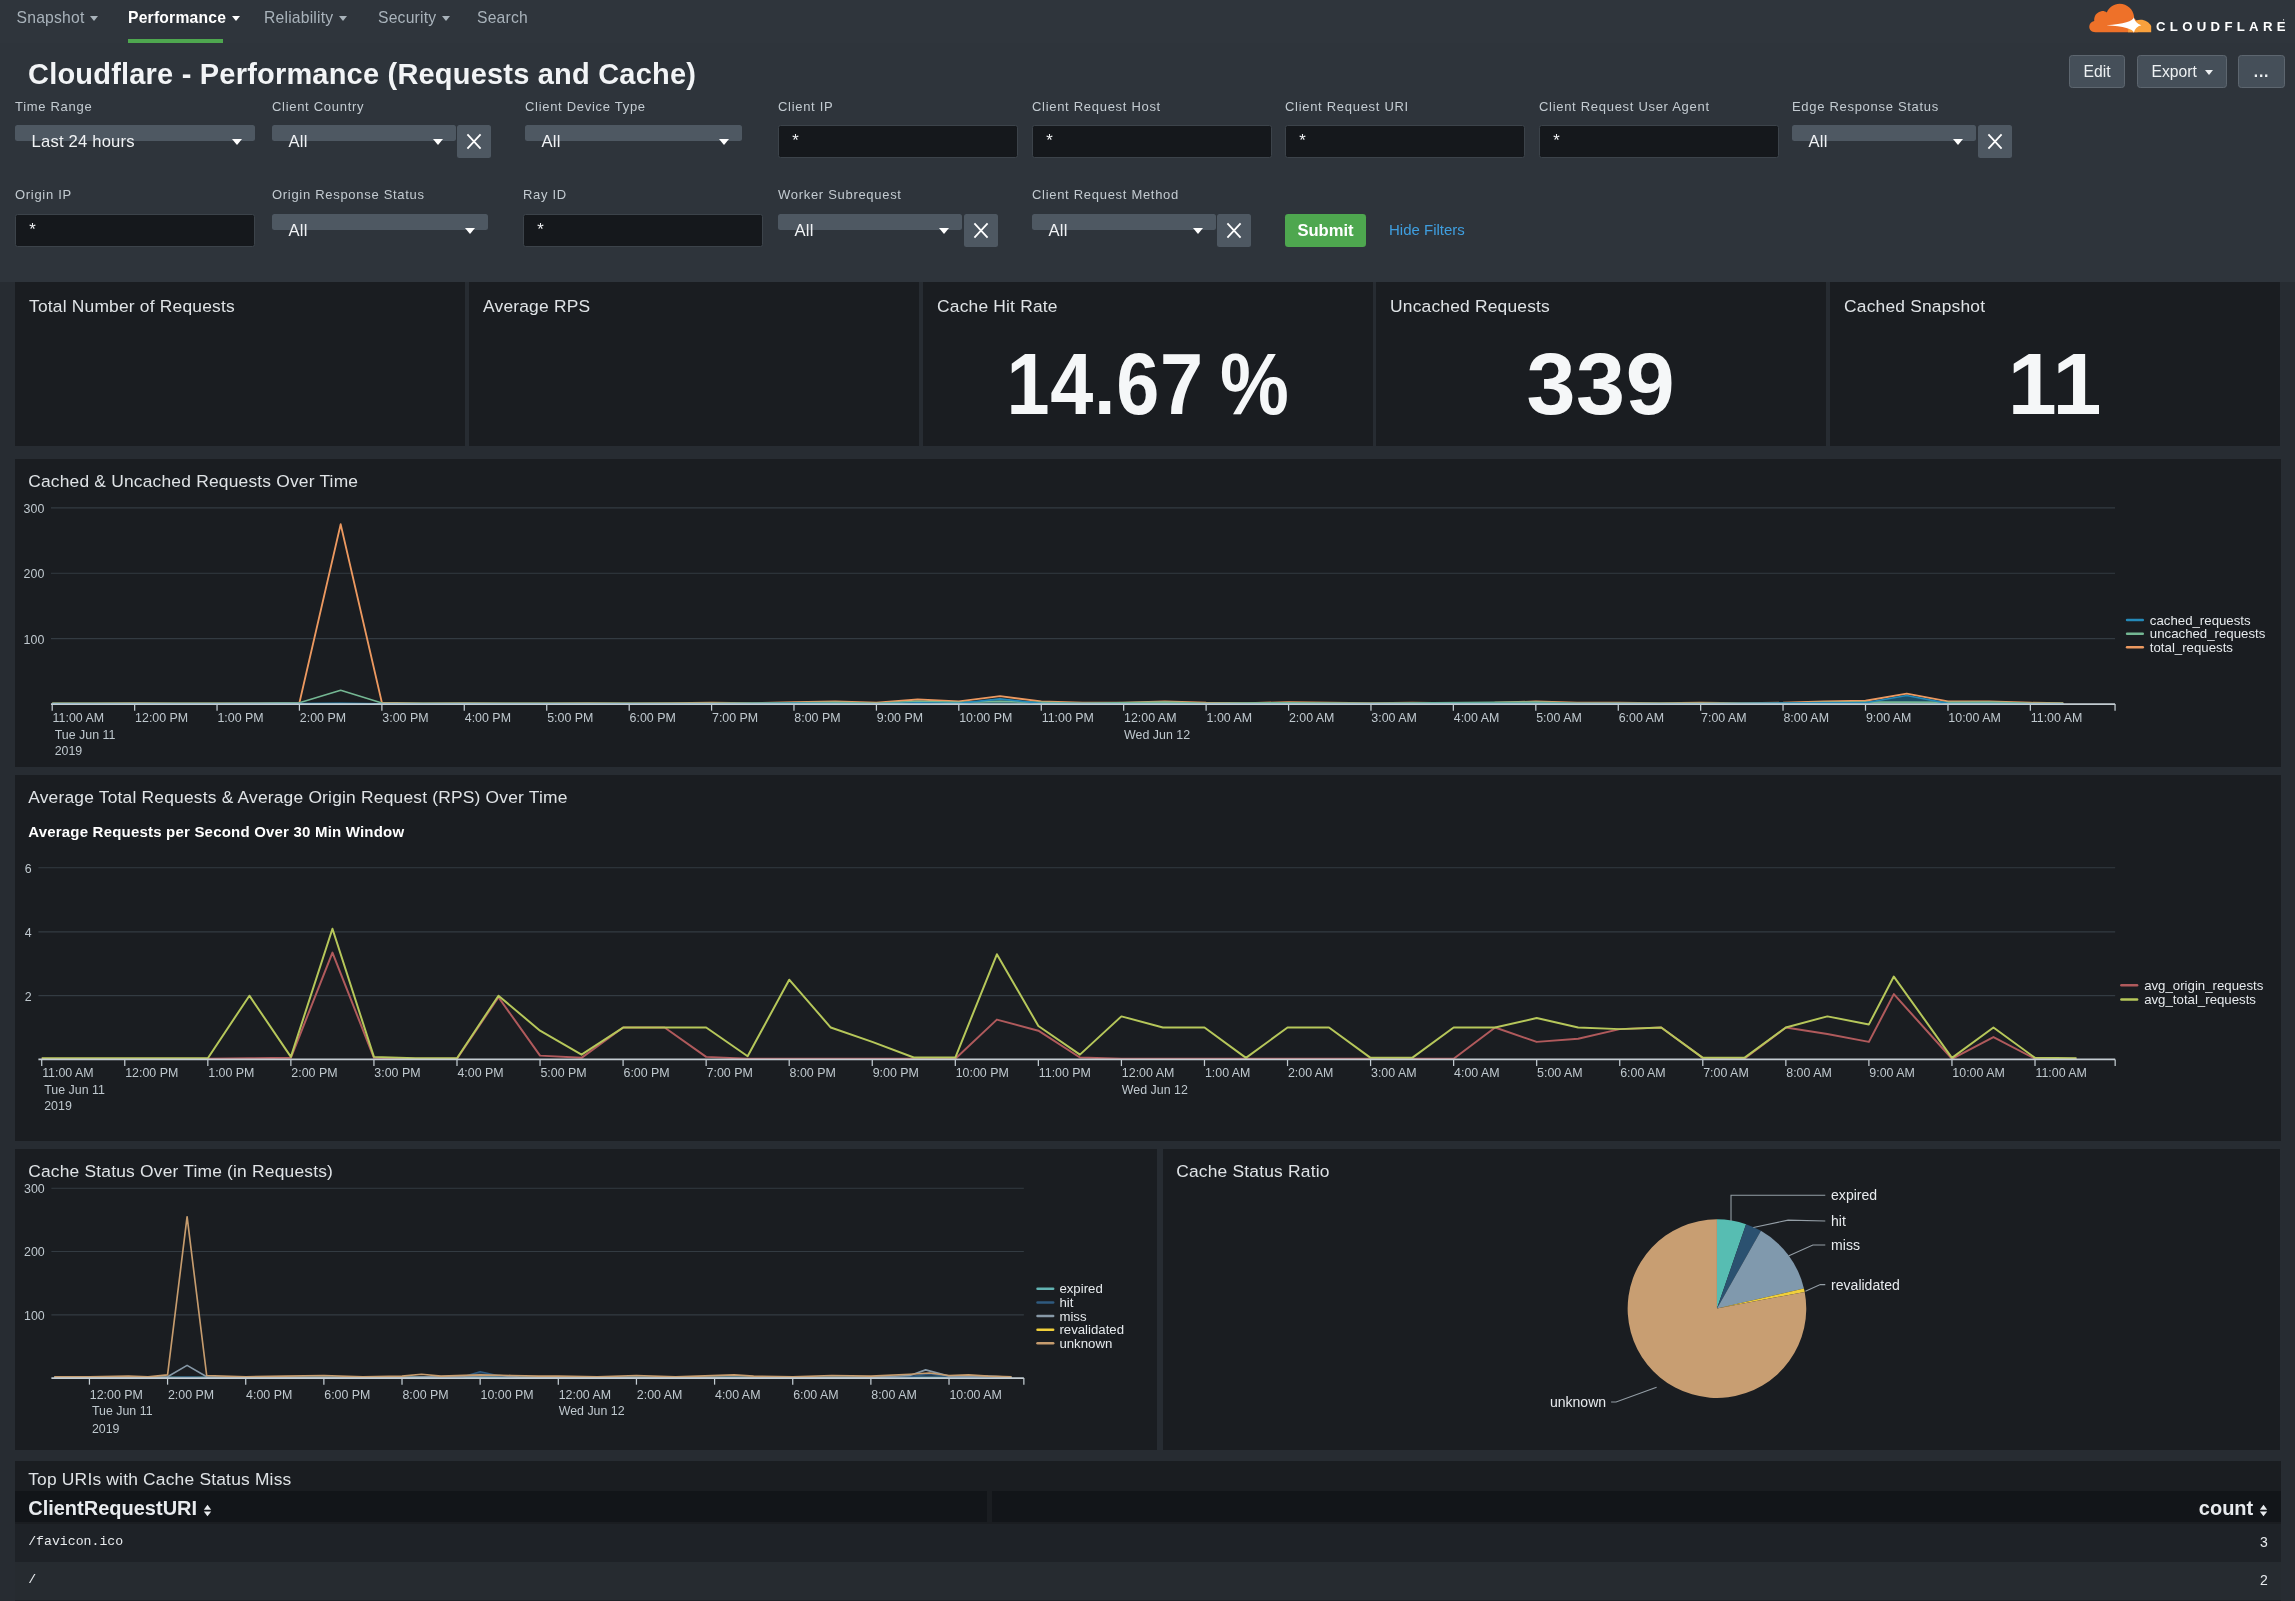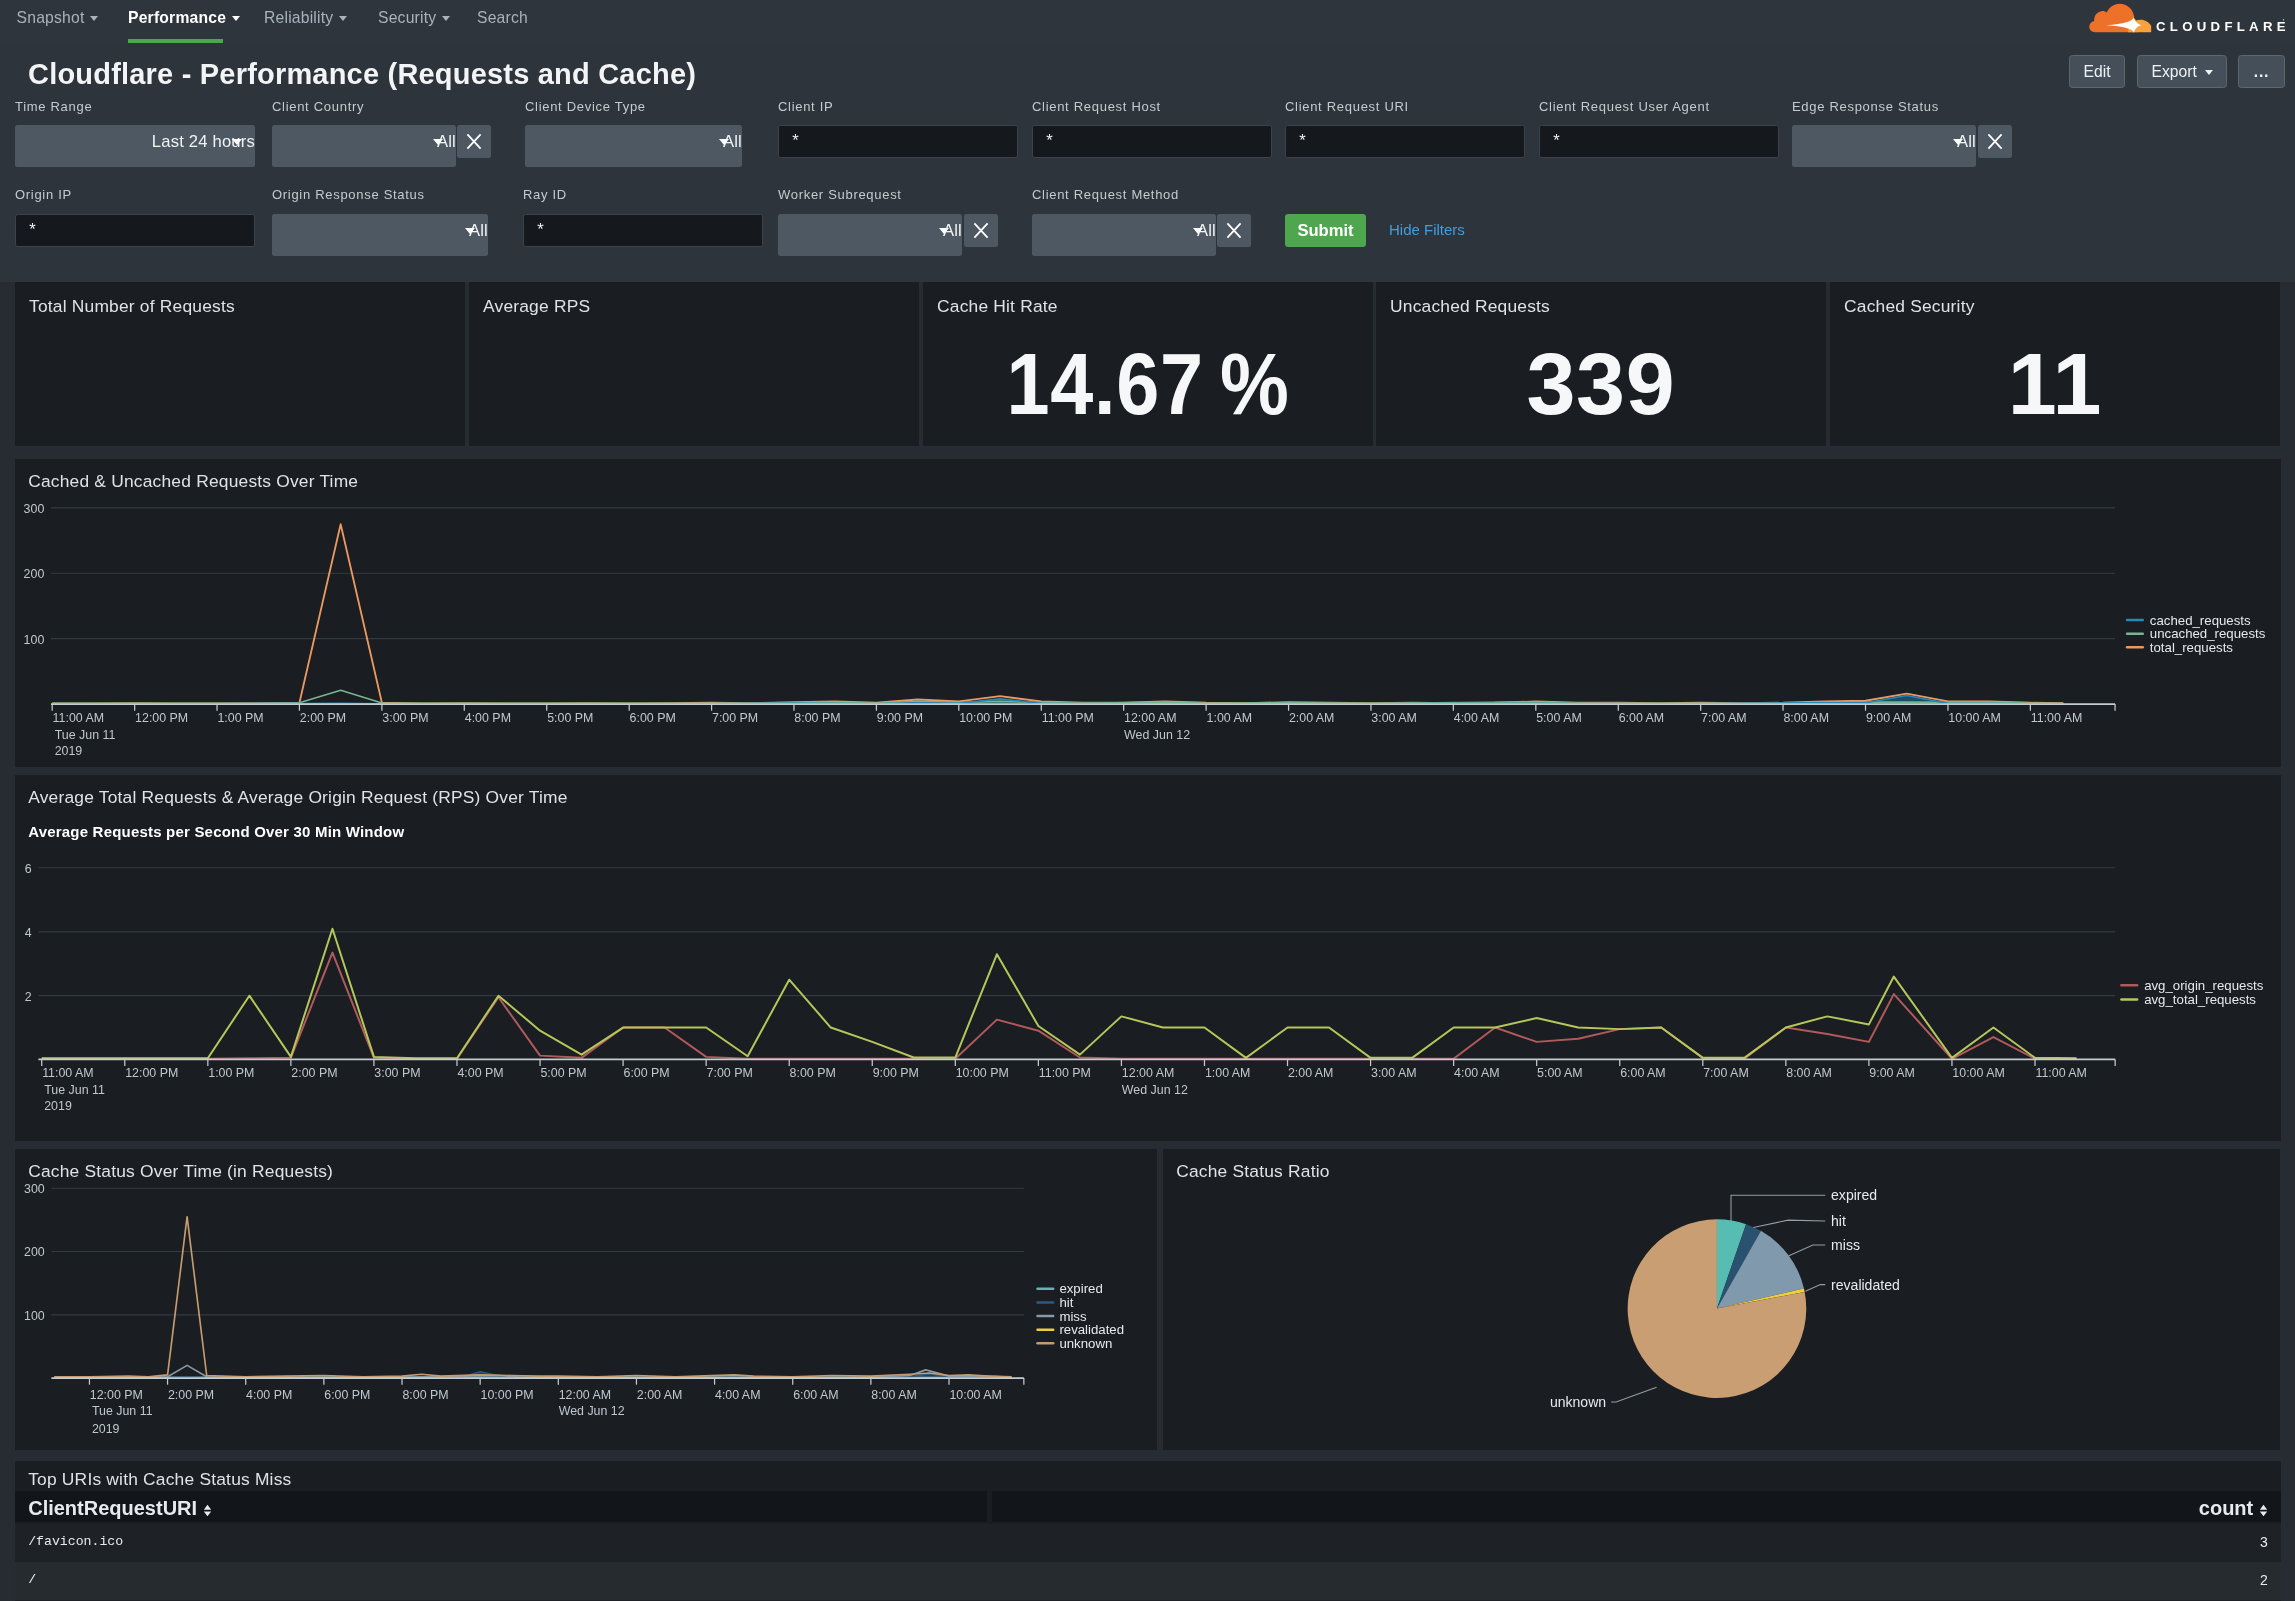--- a/index.html
+++ b/index.html
@@ -8,21 +8,21 @@
 .nav { position:absolute; left:0; top:0; width:2295px; height:43px; background:#2f353c; }
 .navitem { position:absolute; top:0; height:36px; line-height:36px; font-size:15.7px; color:#a9b3bb; letter-spacing:0.2px; }
 .navitem b { color:#fff; font-weight:700; }
 .ncaret { display:inline-block; width:0; height:0; border-left:4.1px solid transparent; border-right:4.1px solid transparent; border-top:5px solid #a9b3bb; margin-left:5.8px; vertical-align:1.7px; }
 .ncaret.w { border-top-color:#fff; }
 .underline { position:absolute; left:128px; top:39px; width:95px; height:4.1px; background:#4ea74f; }
 .hdr { position:absolute; left:0; top:43px; width:2295px; height:239px; background:#2e343b; }
 .title { position:absolute; left:28px; top:58px; font-size:29px; font-weight:700; color:#f2f4f6; letter-spacing:0.2px; }
 .topbtn { position:absolute; top:55px; height:33px; background:#454f59; border:0.8px solid #5d666f; border-radius:3.3px; color:#eef1f3; font-size:15.7px; line-height:31px; text-align:center; }
 .flabel { position:absolute; font-size:13px; color:#c3cbd1; letter-spacing:0.7px; }
-.sel { position:absolute; height:42px; background:#4e5862; border-radius:2.5px; color:#f0f2f4; font-size:16.6px; line-height:33px; padding-left:16.6px; letter-spacing:0.2px;text-align:right; }
+.sel { position:absolute; height:16px; background:#4e5862; border-radius:2.5px; color:#f0f2f4; font-size:16.6px; line-height:33px; padding-left:16.6px; letter-spacing:0.2px; }
 .sel .car { position:absolute; right:13.2px; top:14px; width:0; height:0; border-left:5.4px solid transparent; border-right:5.4px solid transparent; border-top:6.2px solid #fff; }
 .xbtn { position:absolute; width:34px; height:33px; background:#4e5862; border-radius:2.5px; }
 .inp { position:absolute; height:33px; width:240px; background:#15181c; border:0.8px solid #3c434a; border-radius:2.5px; color:#f0f2f4; font-size:16.6px; line-height:30px; padding-left:13.2px; }
 .submit { position:absolute; left:1285px; top:214px; width:81px; height:33px; background:#4ea74f; border-radius:3.3px; color:#fff; font-weight:700; font-size:16.6px; text-align:center; line-height:33px; }
 .hidef { position:absolute; left:1389px; top:221px; font-size:15px; color:#3f9fe0; }
 .panel { position:absolute; background:#1a1d21; }
 .ptitle { position:absolute; font-size:17.4px; color:#dfe3e6; letter-spacing:0.2px; }
 .bignum { position:absolute; width:100%; text-align:center; font-size:88px; font-weight:700; color:#f5f7f8; letter-spacing:0.8px; }
 .ax { font-size:15px; fill:#bfc8ce; font-family:"Liberation Sans",sans-serif; }
 .leg { font-size:16px; fill:#e6eaed; font-family:"Liberation Sans",sans-serif; }
@@ -106,21 +106,21 @@
   </div>
 <div class="panel" style="left:923px;top:282px;width:450px;height:164px">
     <div class="ptitle" style="left:14px;top:14px">Cache Hit Rate</div>
     <div class="bignum" style="top:51px;transform:scaleX(0.88)">14.67 %</div>
   </div>
 <div class="panel" style="left:1376px;top:282px;width:450px;height:164px">
     <div class="ptitle" style="left:14px;top:14px">Uncached Requests</div>
     <div class="bignum" style="top:51px">339</div>
   </div>
 <div class="panel" style="left:1830px;top:282px;width:450px;height:164px">
-    <div class="ptitle" style="left:14px;top:14px">Cached Security</div>
+    <div class="ptitle" style="left:14px;top:14px">Cached Snapshot</div>
     <div class="bignum" style="top:51px">11</div>
   </div>
 
 <div class="panel" style="left:15px;top:459px;width:2266px;height:308px">
     <div class="ptitle" style="left:13.2px;top:11.6px">Cached &amp; Uncached Requests Over Time</div>
   </div>
 <svg class="abs" style="left:15px;top:459px" width="2266" height="308" viewBox="18 554 2736 372">
 <line x1="61" y1="613" x2="2554" y2="613" stroke="#333b42" stroke-width="1.4"></line>
 <line x1="61" y1="692" x2="2554" y2="692" stroke="#333b42" stroke-width="1.4"></line>
 <line x1="61" y1="771" x2="2554" y2="771" stroke="#333b42" stroke-width="1.4"></line>

